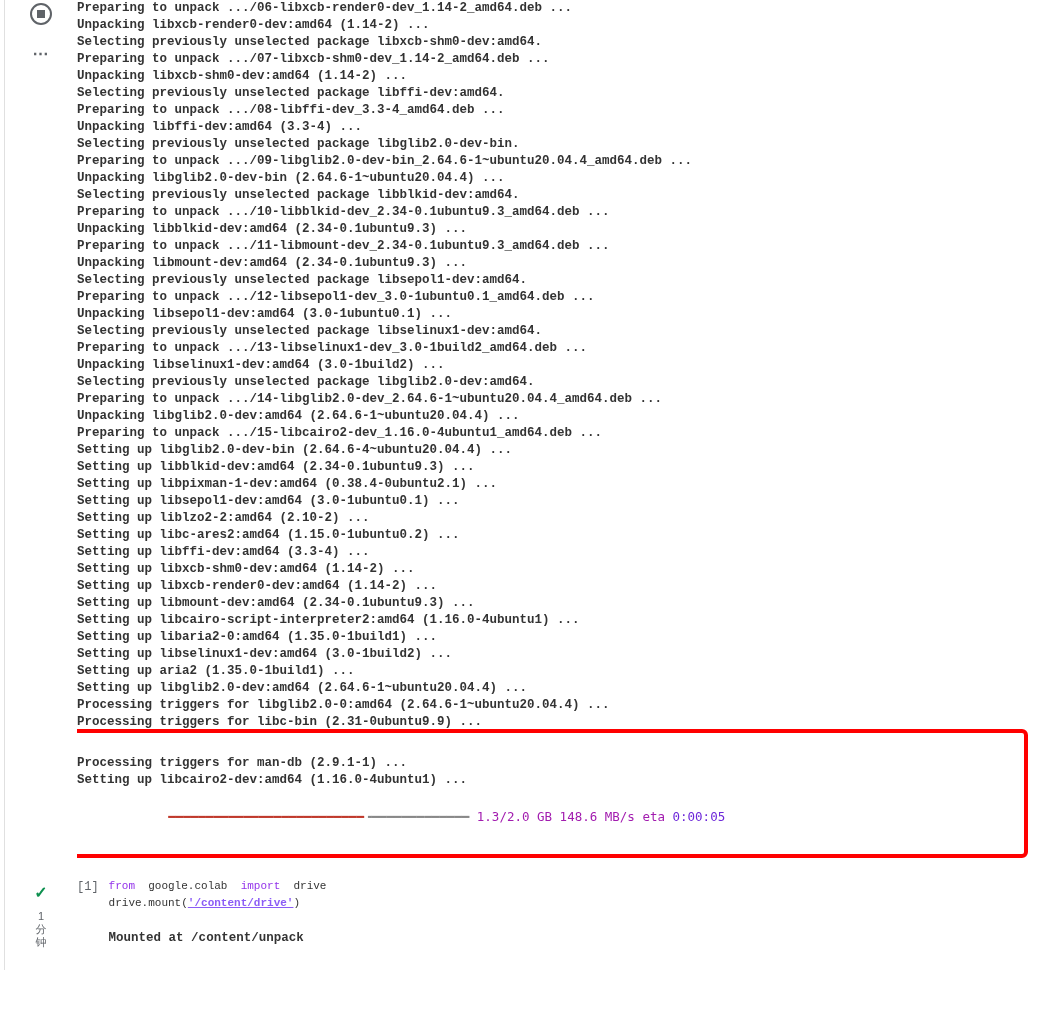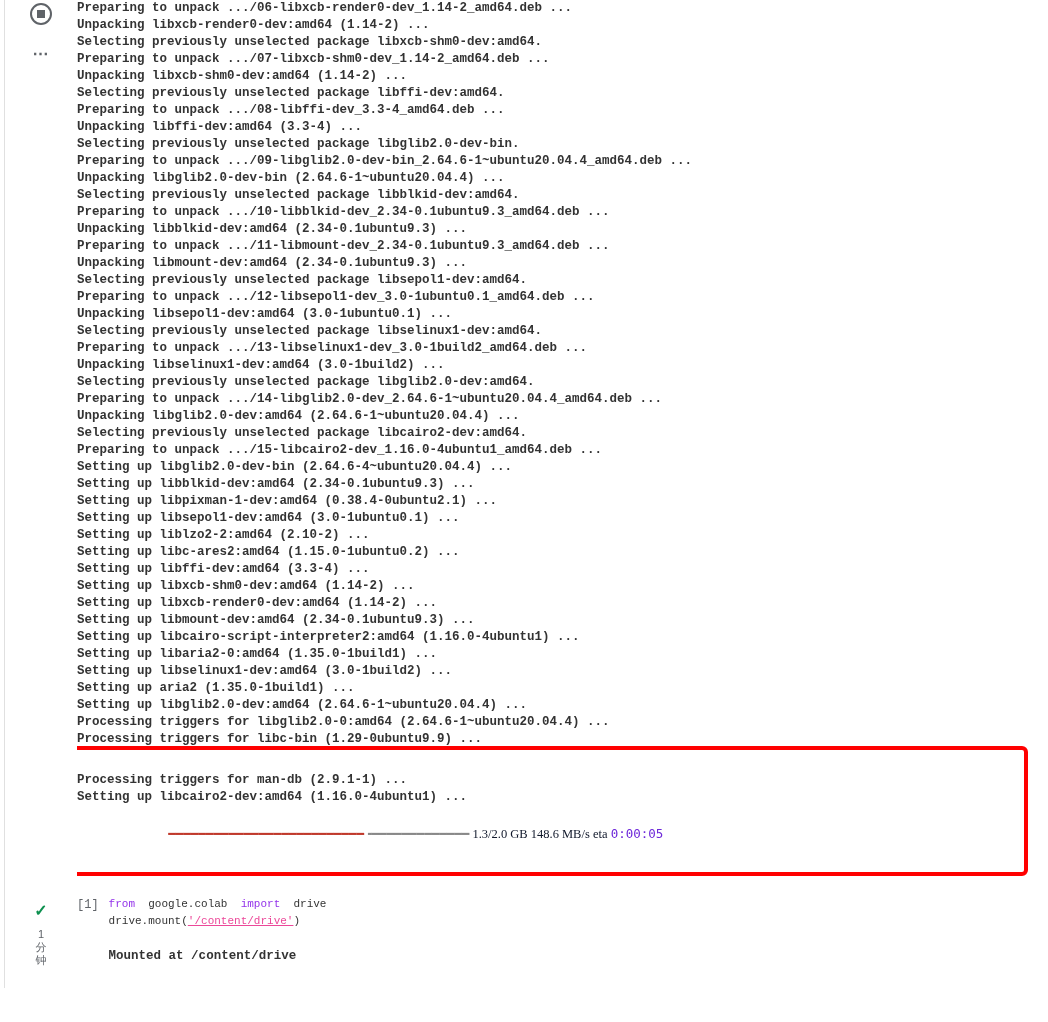--- a/index.html
+++ b/index.html
@@ -100,30 +100,30 @@
       margin-right: 10px;
     }
     .progress-line {
       white-space: pre;
       font-family: 'SimSun', 'Consolas', monospace;
       padding-left: 34px;
       margin-top: 2px;
     }
     .prog-done { color: #c0392b; font-weight: bold; }
     .prog-remain { color: #888; }
-    .prog-stats { color: #0f172a; font-family: Liberation Serif, serif; }
+    .prog-stats { color: #a21caf; }
     .prog-eta { color: #6d28d9; }
     .code-cell {
       font-family: 'Consolas', 'Courier New', monospace;
       font-size: 11px;
       line-height: 17px;
     }
     .kw-from { color: #9333ea; }
     .kw-import { color: #9333ea; }
-    .str-path { color: #ec4899; text-decoration: underline; }
+    .str-path { color: #8b5cf6; text-decoration: underline; font-weight: bold; }
     .cell-middle {
       display: flex;
       flex: 1;
     }
     .output-text {
       margin-top: 18px;
     }
   </style>
 </head>
 <body>
@@ -159,39 +159,38 @@
           <div class="output-line">Unpacking libmount-dev:amd64 (2.34-0.1ubuntu9.3) ...</div>
           <div class="output-line">Selecting previously unselected package libsepol1-dev:amd64.</div>
           <div class="output-line">Preparing to unpack .../12-libsepol1-dev_3.0-1ubuntu0.1_amd64.deb ...</div>
           <div class="output-line">Unpacking libsepol1-dev:amd64 (3.0-1ubuntu0.1) ...</div>
           <div class="output-line">Selecting previously unselected package libselinux1-dev:amd64.</div>
           <div class="output-line">Preparing to unpack .../13-libselinux1-dev_3.0-1build2_amd64.deb ...</div>
           <div class="output-line">Unpacking libselinux1-dev:amd64 (3.0-1build2) ...</div>
           <div class="output-line">Selecting previously unselected package libglib2.0-dev:amd64.</div>
           <div class="output-line">Preparing to unpack .../14-libglib2.0-dev_2.64.6-1~ubuntu20.04.4_amd64.deb ...</div>
           <div class="output-line">Unpacking libglib2.0-dev:amd64 (2.64.6-1~ubuntu20.04.4) ...</div>
-          <div class="output-line">Selecting previously unselected package libcairo2-dev:amd64.</div>
           <div class="output-line">Preparing to unpack .../15-libcairo2-dev_1.16.0-4ubuntu1_amd64.deb ...</div>
           <div class="output-line">Setting up libglib2.0-dev-bin (2.64.6-4~ubuntu20.04.4) ...</div>
           <div class="output-line">Setting up libblkid-dev:amd64 (2.34-0.1ubuntu9.3) ...</div>
           <div class="output-line">Setting up libpixman-1-dev:amd64 (0.38.4-0ubuntu2.1) ...</div>
           <div class="output-line">Setting up libsepol1-dev:amd64 (3.0-1ubuntu0.1) ...</div>
           <div class="output-line">Setting up liblzo2-2:amd64 (2.10-2) ...</div>
           <div class="output-line">Setting up libc-ares2:amd64 (1.15.0-1ubuntu0.2) ...</div>
           <div class="output-line">Setting up libffi-dev:amd64 (3.3-4) ...</div>
           <div class="output-line">Setting up libxcb-shm0-dev:amd64 (1.14-2) ...</div>
           <div class="output-line">Setting up libxcb-render0-dev:amd64 (1.14-2) ...</div>
           <div class="output-line">Setting up libmount-dev:amd64 (2.34-0.1ubuntu9.3) ...</div>
           <div class="output-line">Setting up libcairo-script-interpreter2:amd64 (1.16.0-4ubuntu1) ...</div>
           <div class="output-line">Setting up libaria2-0:amd64 (1.35.0-1build1) ...</div>
           <div class="output-line">Setting up libselinux1-dev:amd64 (3.0-1build2) ...</div>
           <div class="output-line">Setting up aria2 (1.35.0-1build1) ...</div>
           <div class="output-line">Setting up libglib2.0-dev:amd64 (2.64.6-1~ubuntu20.04.4) ...</div>
           <div class="output-line">Processing triggers for libglib2.0-0:amd64 (2.64.6-1~ubuntu20.04.4) ...</div>
-          <div class="output-line">Processing triggers for libc-bin (1.29-0ubuntu9.9) ...</div>
+          <div class="output-line">Processing triggers for libc-bin (2.31-0ubuntu9.9) ...</div>
         </div>
       <div class="highlight-box">
         <div id="highlight-lines" style="padding-left:18px;">
             <div class="output-line">Processing triggers for man-db (2.9.1-1) ...</div>
             <div class="output-line">Setting up libcairo2-dev:amd64 (1.16.0-4ubuntu1) ...</div>
           </div>
         <div class="progress-line">
           <span class="prog-done">━━━━━━━━━━━━━━━━━━━━━━━━━━</span><span class="prog-remain">╺━━━━━━━━━━━━━</span><span class="prog-stats"> 1.3/2.0 GB 148.6 MB/s eta </span><span class="prog-eta">0:00:05</span>
         </div>
       </div>
@@ -213,18 +212,18 @@
       <div class="cell-number">[1]</div>
       <div class="cell-content">
         <div class="code-cell">
           <div>
             <span class="kw-from">from</span>&nbsp;&nbsp;<span>google.colab</span>&nbsp;&nbsp;<span class="kw-import">import</span>&nbsp;&nbsp;<span>drive</span>
           </div>
           <div>
             <span>drive.mount(</span><span class="str-path">'/content/drive'</span><span>)</span>
           </div>
         </div>
-        <div class="output-text output-line">Mounted at /content/drive</div>
+        <div class="output-text output-line">Mounted at /content/unpack</div>
       </div>
     </div>
   </div>
 
 </div>
 
 </body></html>

